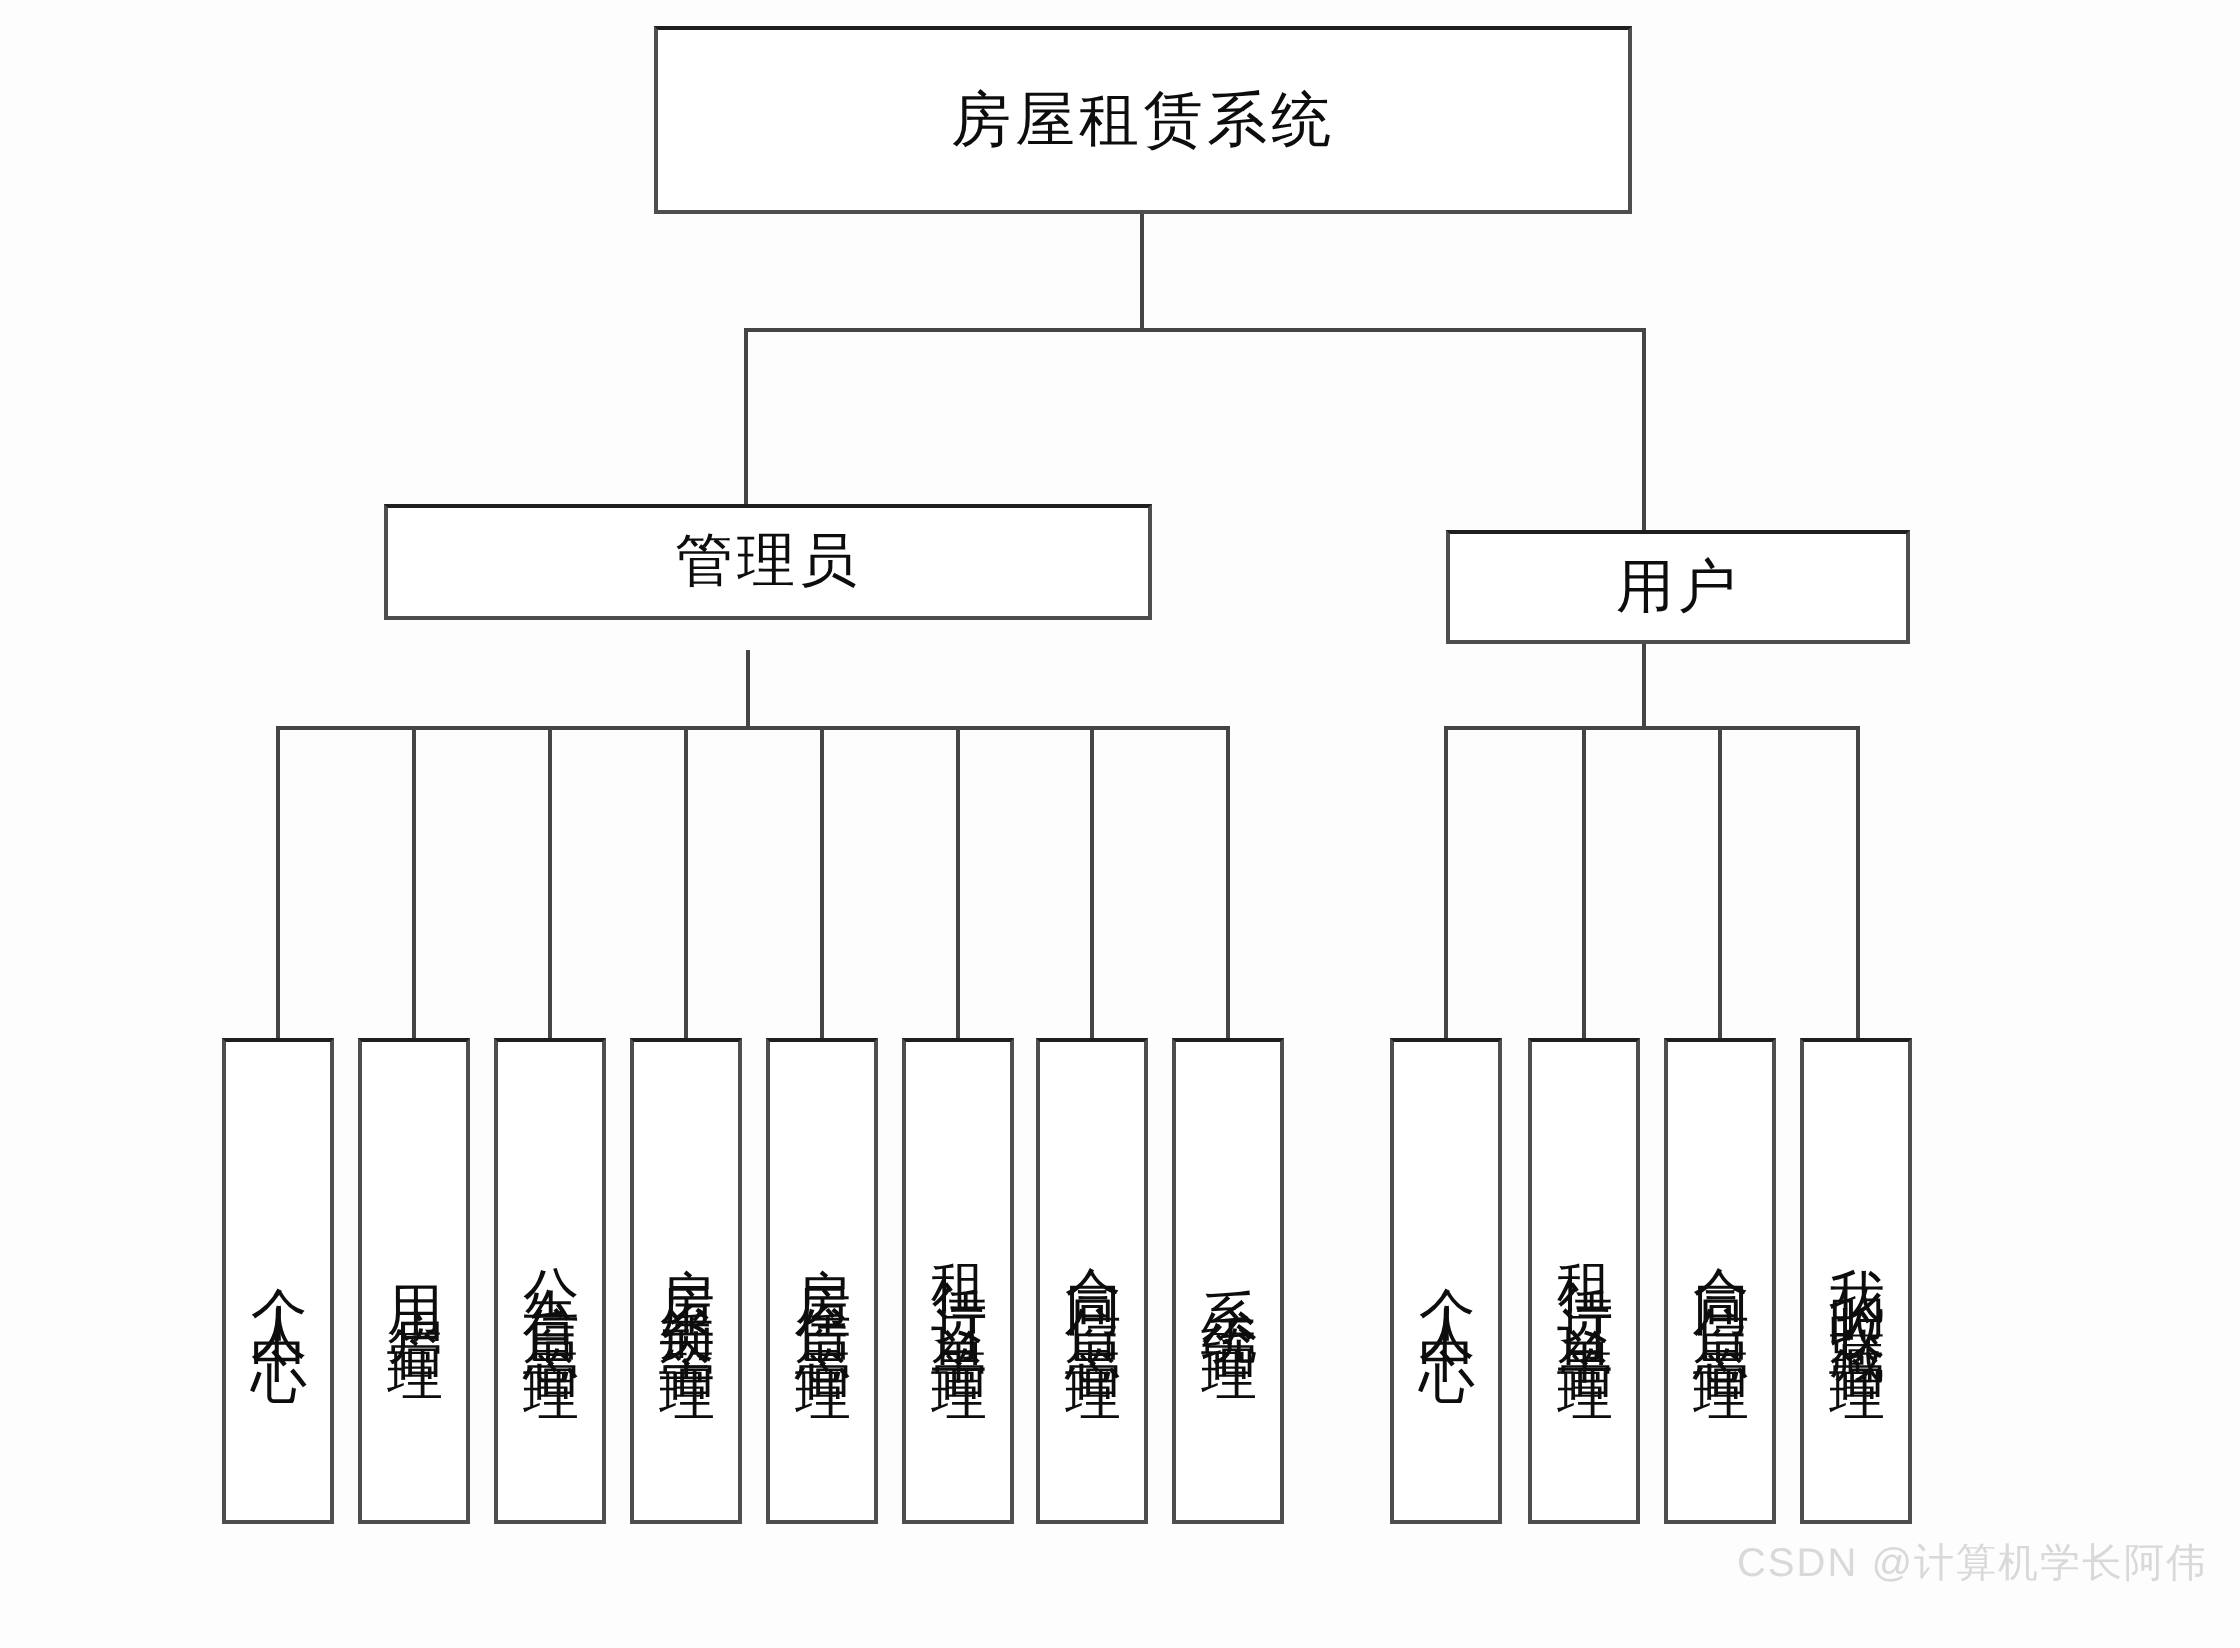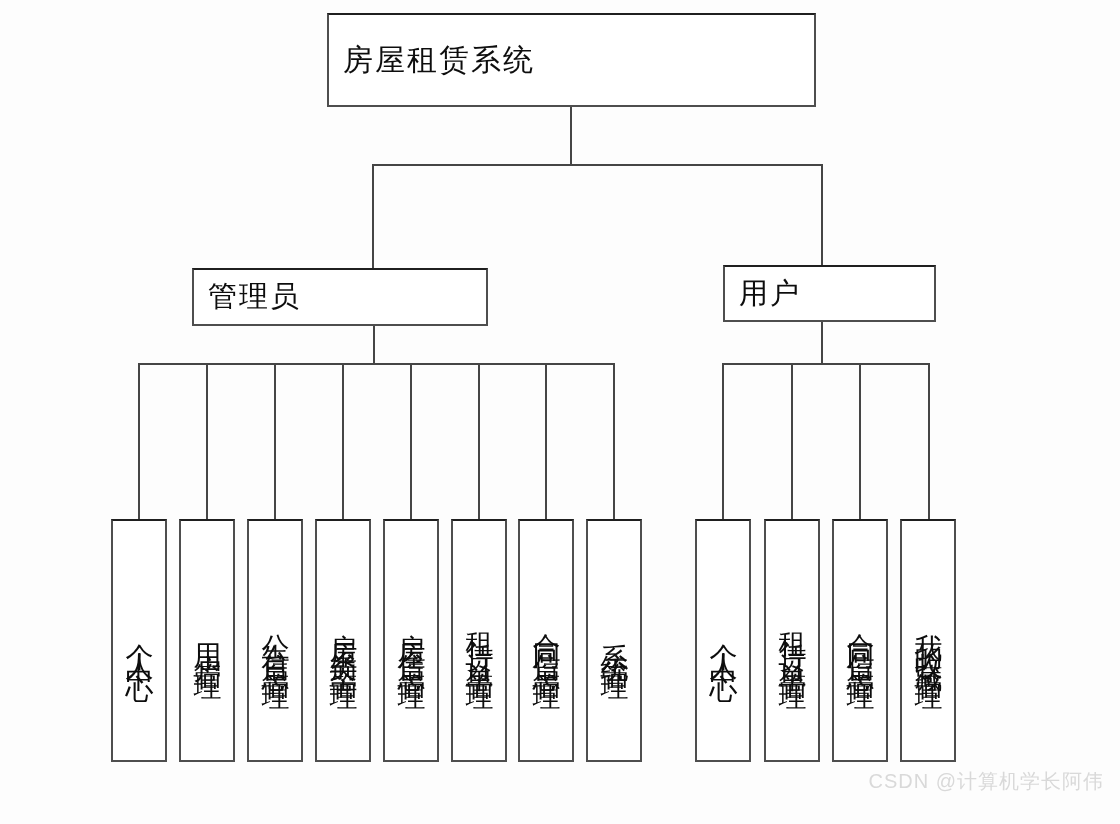--- a/index.html
+++ b/index.html
@@ -21,26 +21,26 @@
     background:var(--bg);
     overflow:hidden;
   }
   .node{
     position:absolute;
     background:var(--box-bg);
     border:2px solid var(--border);
     border-top-color:var(--border-top);
     display:flex;
     align-items:center;
+    justify-content:center;
     color:var(--text);
-    padding-left:14px;
   }
   .node-root{left:327px;top:13px;width:489px;height:94px;}
-  .node-admin{left:192px;top:268px;width:296px;height:58px;}
-  .node-user{left:723px;top:265px;width:213px;height:57px;}
+  .node-admin{left:192px;top:252px;width:384px;height:58px;}
+  .node-user{left:723px;top:265px;width:232px;height:57px;}
   .hlabel{font-size:30px;letter-spacing:2px;white-space:nowrap;}
   .node-admin .hlabel,.node-user .hlabel{font-size:29px;}
 
   .leaf{
     position:absolute;
     top:519px;
     width:56px;
     height:243px;
     background:var(--box-bg);
     border:2px solid var(--border);

